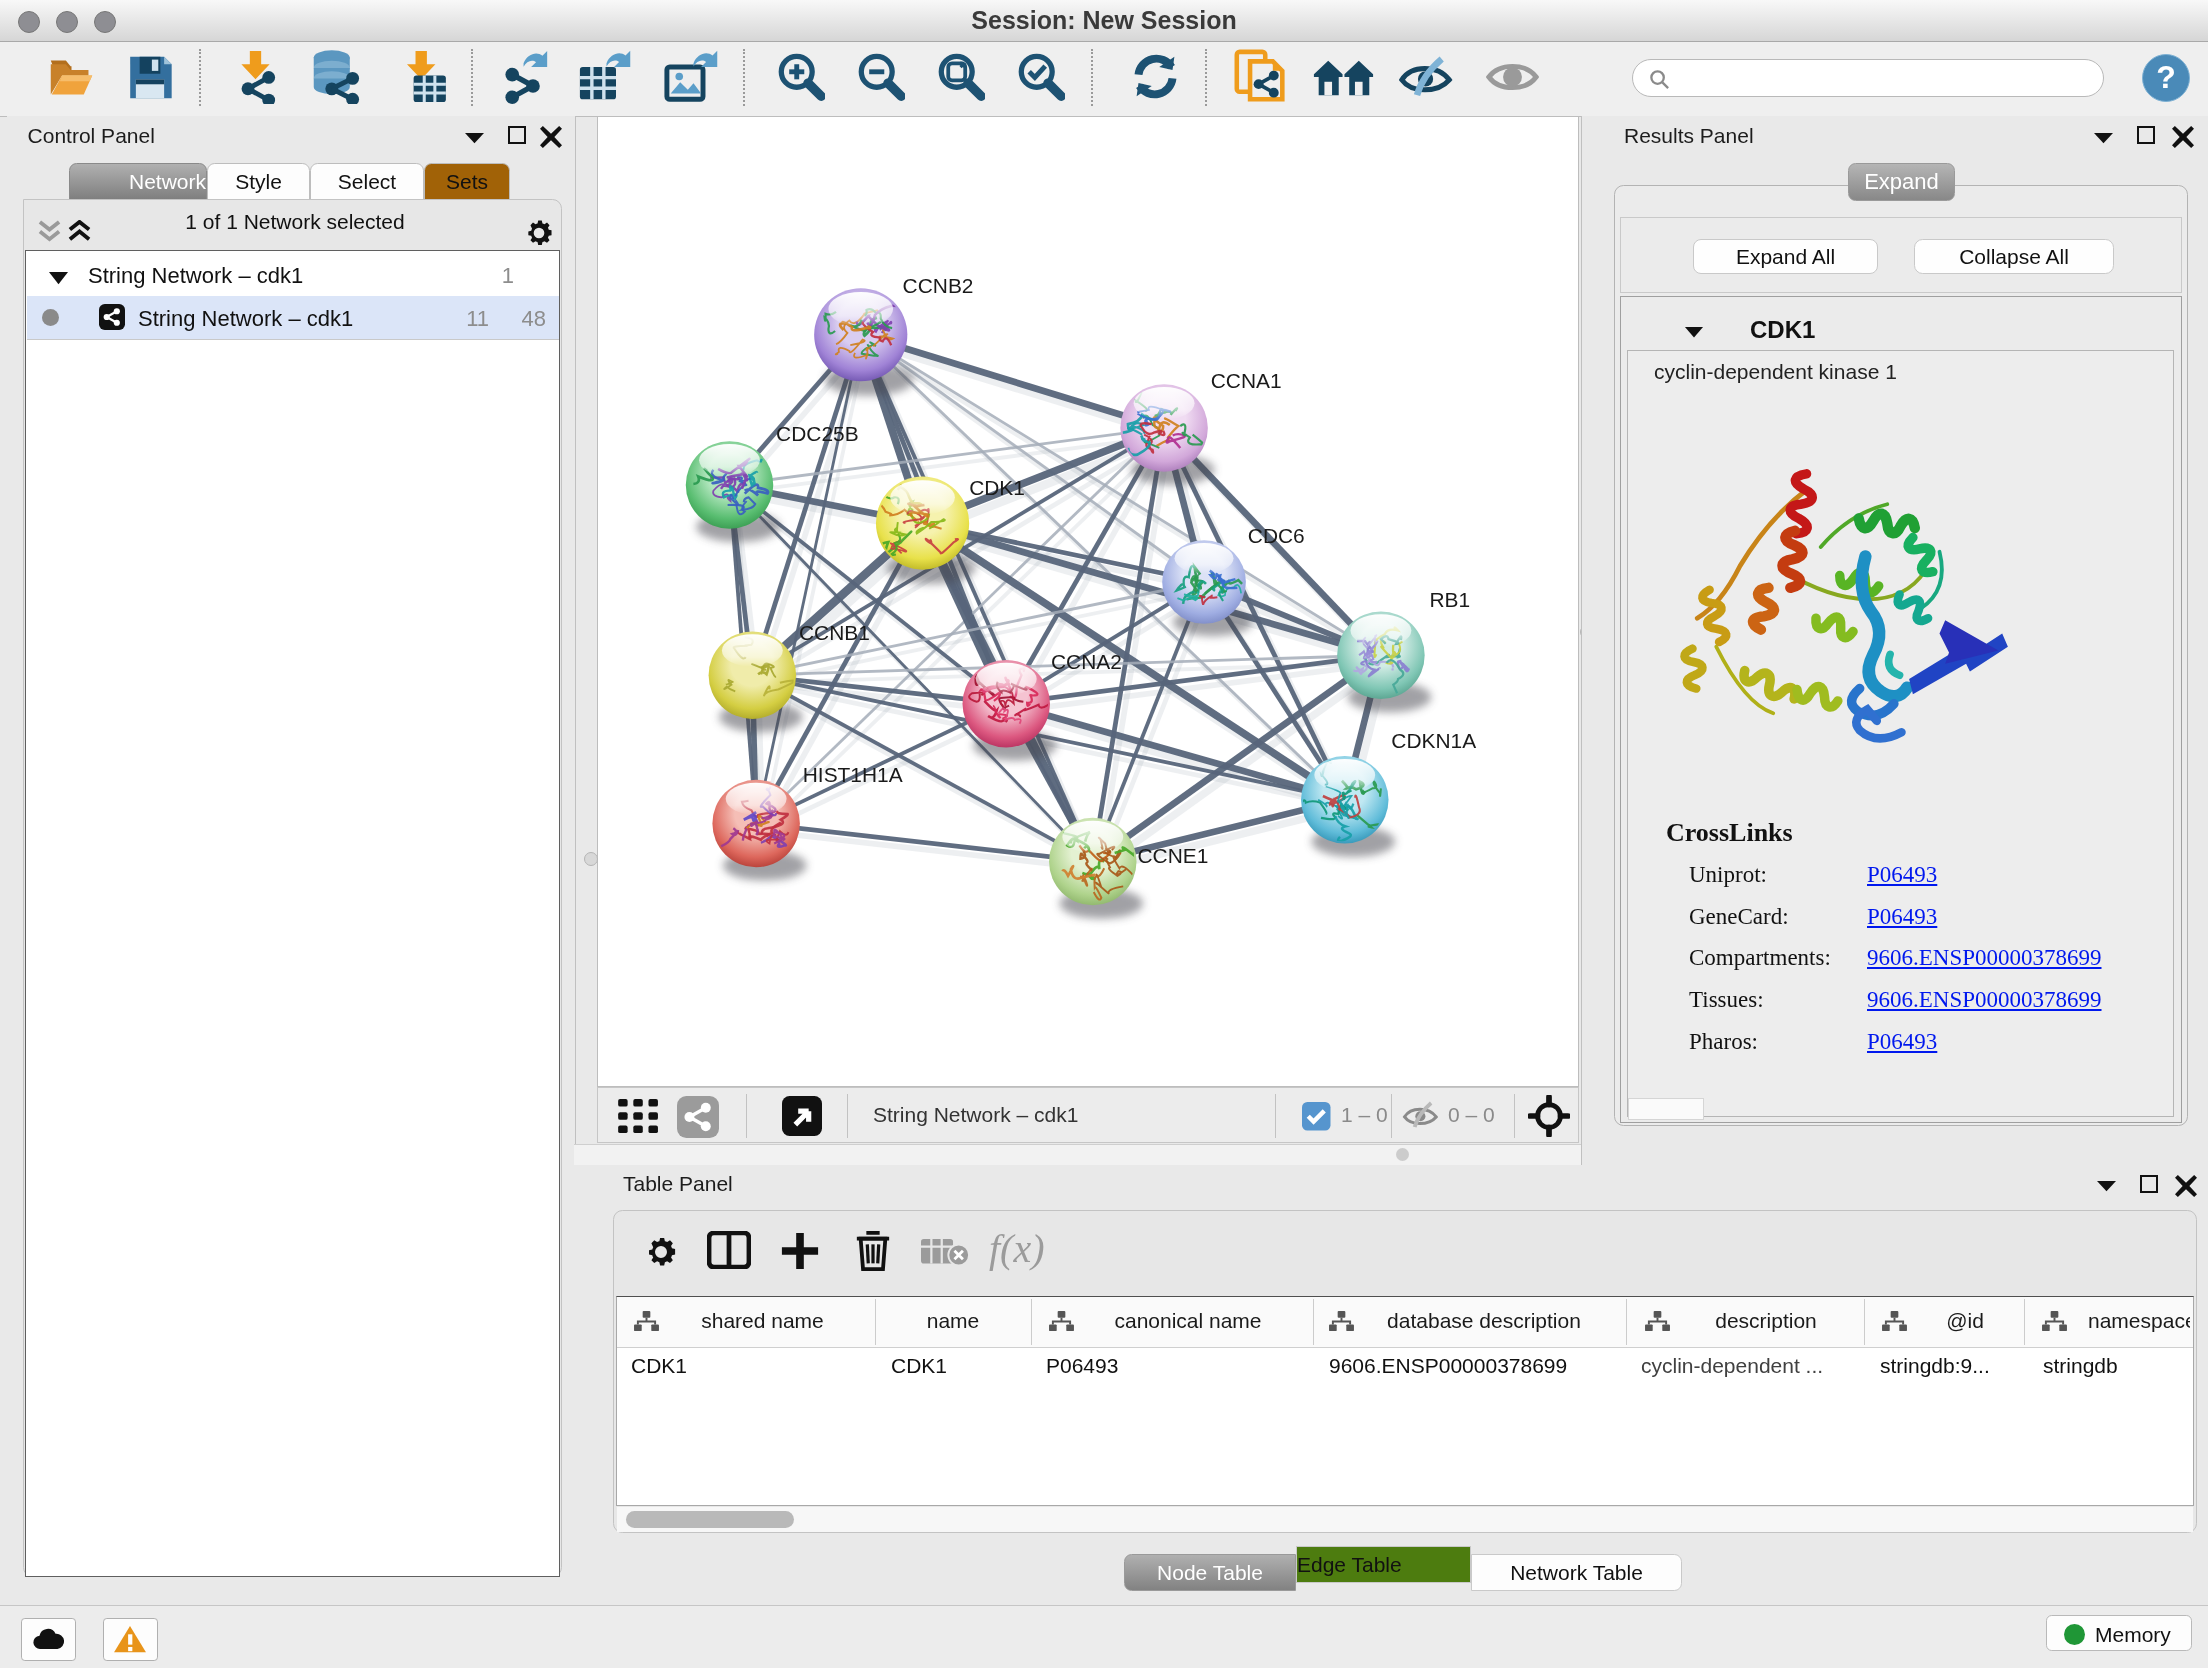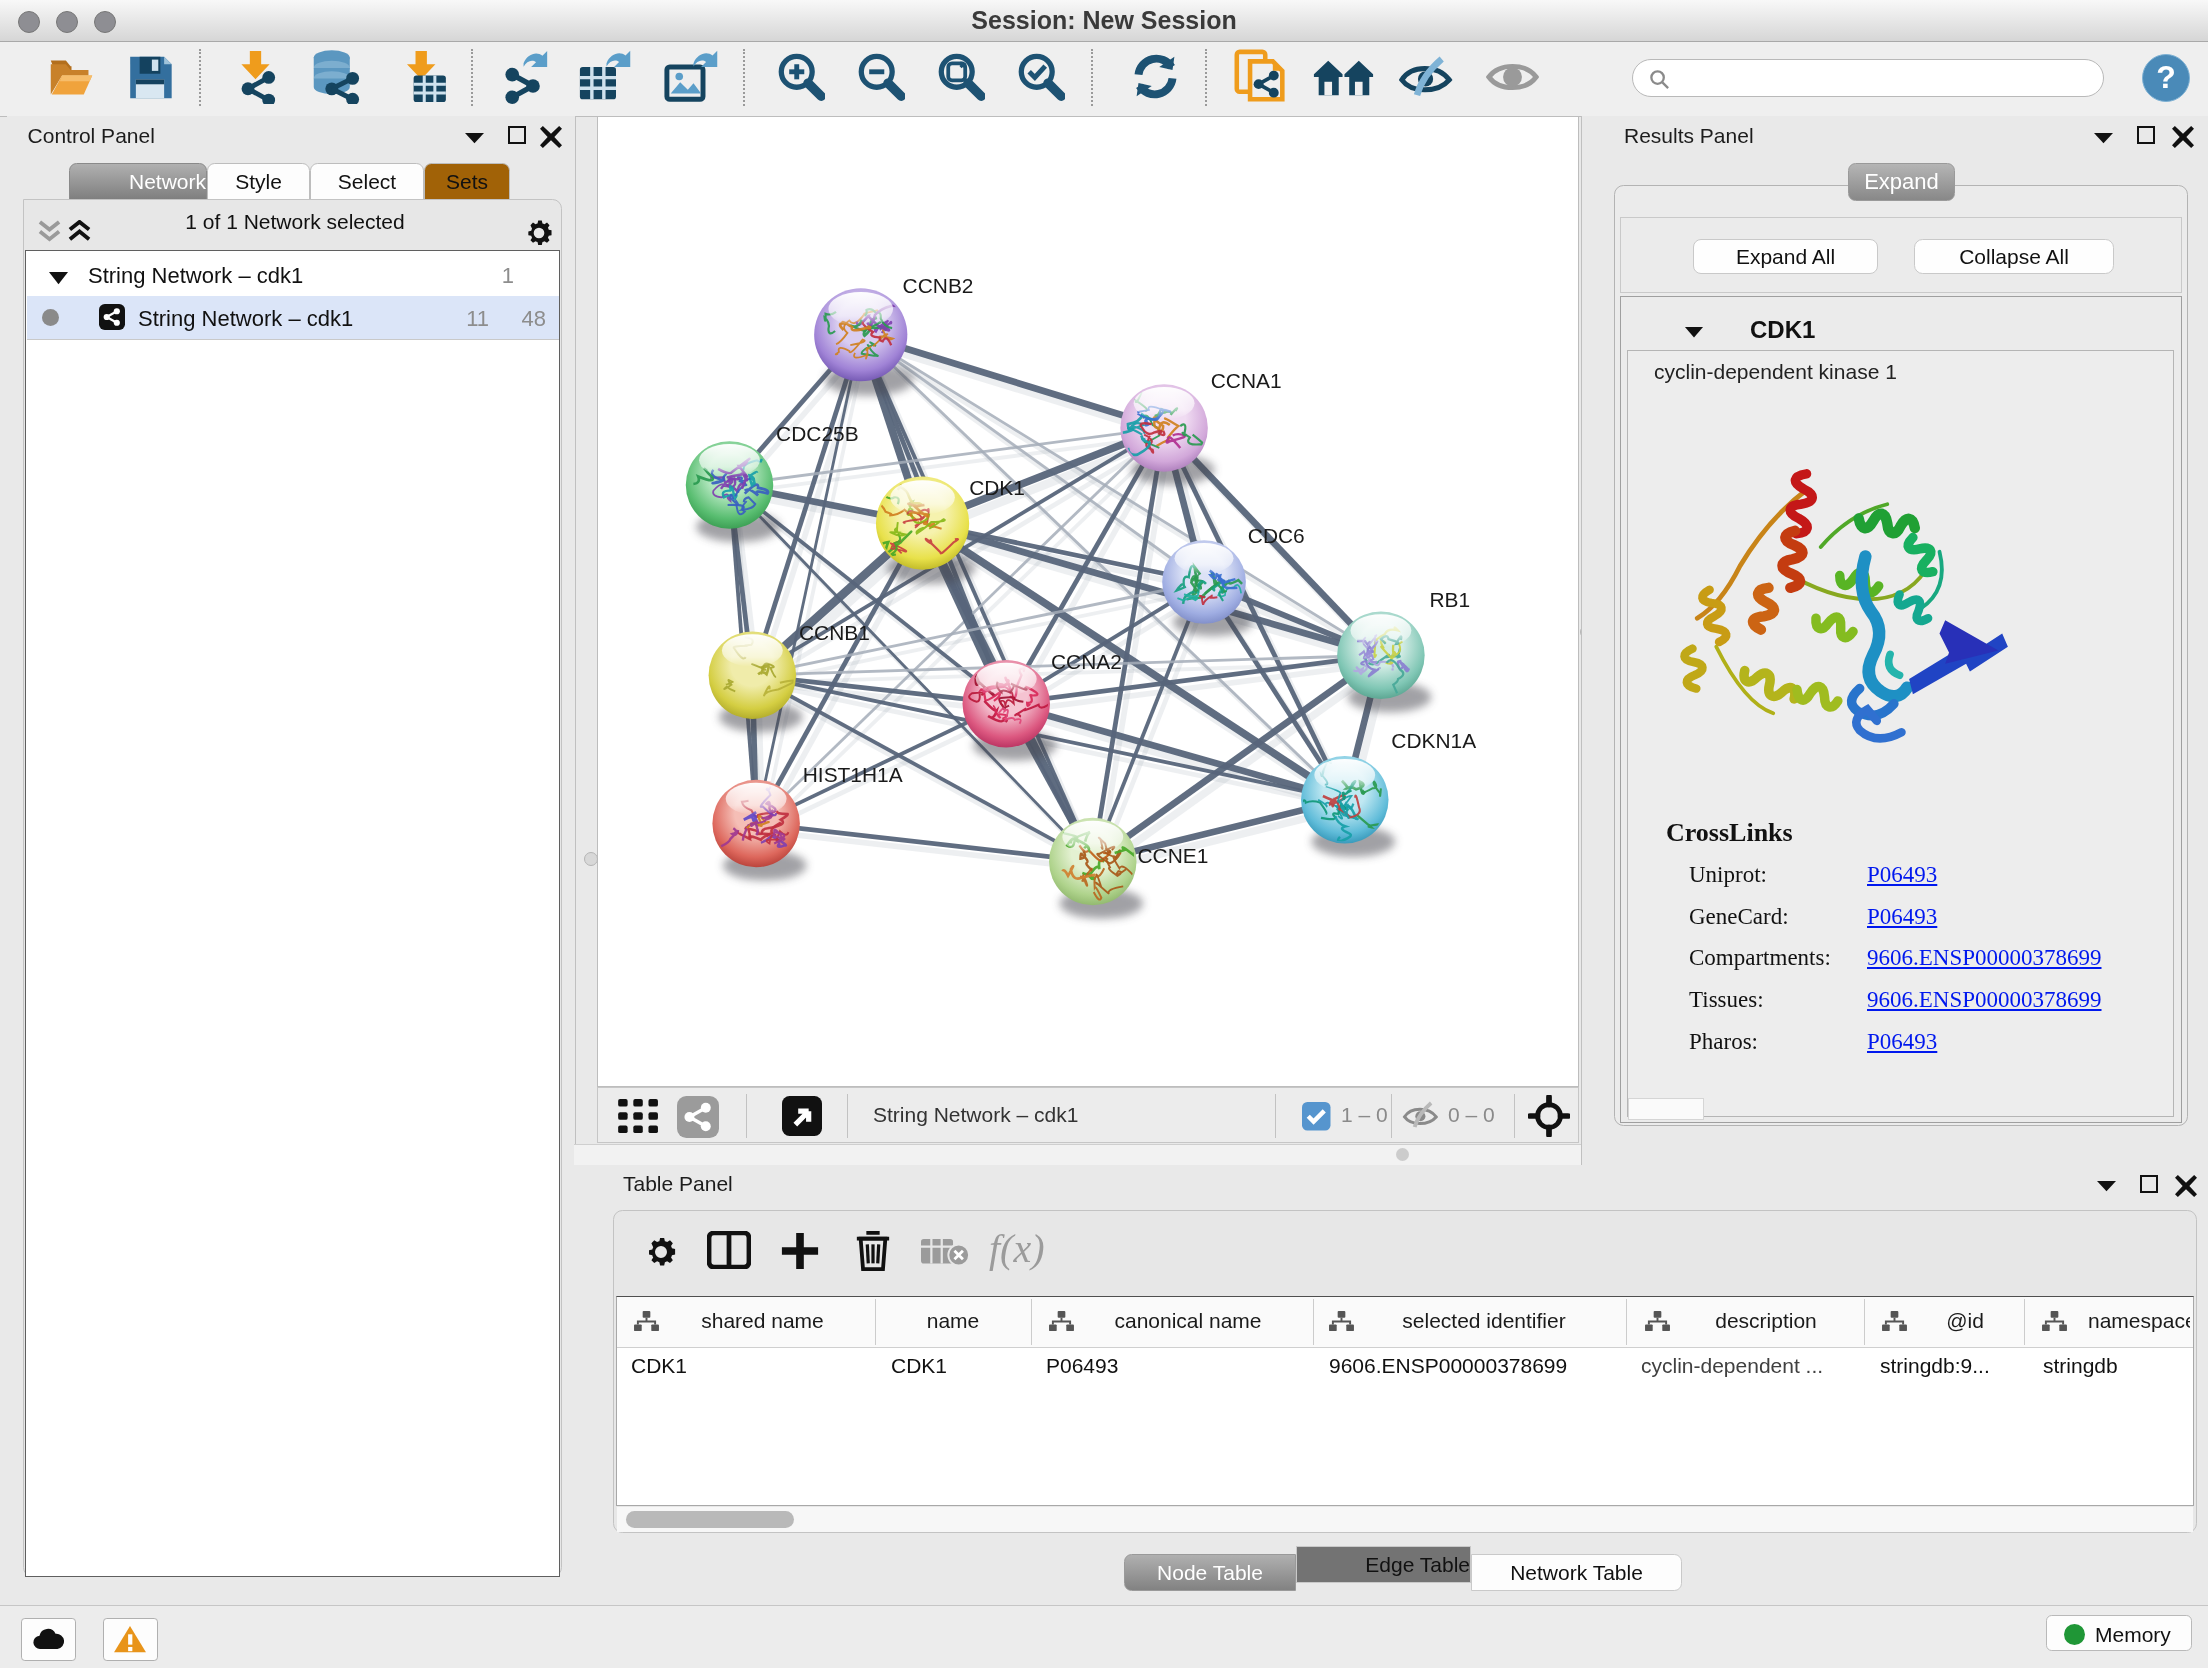--- a/index.html
+++ b/index.html
@@ -846,21 +846,21 @@
     </svg>
 <div class="abs" style="left:1069px;top:1309px;width:238px;text-align:center;font-size:21px;color:#1a1a1a;white-space:nowrap;overflow:hidden;">canonical name</div>
 <svg class="abs" style="left:1328px;top:1310px;" width="27" height="23" viewBox="0 0 28 24">
       <g fill="#555">
         <rect x="10" y="1" width="8" height="7" rx="1"></rect>
         <rect x="1" y="15" width="8" height="7" rx="1"></rect>
         <rect x="19" y="15" width="8" height="7" rx="1"></rect>
       </g>
       <path d="M14 8 v4 M5 15 v-3 h18 v3" stroke="#555" stroke-width="2" fill="none"></path>
     </svg>
-<div class="abs" style="left:1349px;top:1309px;width:270px;text-align:center;font-size:21px;color:#1a1a1a;white-space:nowrap;overflow:hidden;">selected identifier</div>
+<div class="abs" style="left:1349px;top:1309px;width:270px;text-align:center;font-size:21px;color:#1a1a1a;white-space:nowrap;overflow:hidden;">database description</div>
 <svg class="abs" style="left:1644px;top:1310px;" width="27" height="23" viewBox="0 0 28 24">
       <g fill="#555">
         <rect x="10" y="1" width="8" height="7" rx="1"></rect>
         <rect x="1" y="15" width="8" height="7" rx="1"></rect>
         <rect x="19" y="15" width="8" height="7" rx="1"></rect>
       </g>
       <path d="M14 8 v4 M5 15 v-3 h18 v3" stroke="#555" stroke-width="2" fill="none"></path>
     </svg>
 <div class="abs" style="left:1668px;top:1309px;width:196px;text-align:center;font-size:21px;color:#1a1a1a;white-space:nowrap;overflow:hidden;">description</div>
 <svg class="abs" style="left:1881px;top:1310px;" width="27" height="23" viewBox="0 0 28 24">
@@ -895,21 +895,21 @@
 <div class="abs" style="left:1641px;top:1354px;font-size:21px;color:#404040;">cyclin-dependent ...</div>
 <div class="abs" style="left:1880px;top:1354px;font-size:21px;color:#111;">stringdb:9...</div>
 <div class="abs" style="left:2043px;top:1354px;font-size:21px;color:#111;">stringdb</div>
 
 <div class="abs" style="left:617px;top:1507px;width:1576px;height:25px;background:#f7f7f7;"></div>
 <div class="abs" style="left:626px;top:1511px;width:168px;height:17px;border-radius:8.6px;background:#b9b9b9;"></div>
 </div>
 
 <div id="bottombars">
 <div class="abs" style="left:1124px;top:1554px;width:172px;height:37px;background:linear-gradient(#b0b0b0,#828282);border:1px solid #9a9a9a;border-radius:7.6px 0 0 7.6px;box-sizing:border-box;color:#fff;font-size:21px;text-align:center;line-height:35px;">Node Table</div>
-<div class="abs" style="left:1296px;top:1546px;width:175px;height:37px;background:#737373;border:1px solid #c9c9c9;box-sizing:border-box;color:#111;font-size:21px;text-align:right;line-height:35px;">Edge Table</div>
+<div class="abs" style="left:1296px;top:1546px;width:175px;height:37px;background:#4d7c0f;border:1px solid #c9c9c9;box-sizing:border-box;color:#111;font-size:21px;text-align:left;line-height:35px;">Edge Table</div>
 <div class="abs" style="left:1471px;top:1554px;width:211px;height:37px;background:#fdfdfd;border:1px solid #c9c9c9;border-radius:0 7.6px 7.6px 0;box-sizing:border-box;color:#111;font-size:21px;text-align:center;line-height:35px;">Network Table</div>
 <div class="abs" style="left:0px;top:1605px;width:2208px;height:63px;background:#ececec;border-top:1px solid #c6c6c6;"></div>
 <div class="abs" style="left:21px;top:1618px;width:55px;height:43px;background:#fdfdfd;border:1.9px solid #b0b0b0;border-radius:3.8px;box-sizing:border-box;"></div>
 <svg class="abs" style="left:31px;top:1628px;" width="34" height="23" viewBox="0 0 36 24">
       <path d="M10 22 a7 7 0 01-1-14 a9 9 0 0117-2 a6.5 6.5 0 012 16 Z" fill="#111"></path>
     </svg>
 <div class="abs" style="left:103px;top:1618px;width:55px;height:43px;background:#fdfdfd;border:1.9px solid #b0b0b0;border-radius:3.8px;box-sizing:border-box;"></div>
 <svg class="abs" style="left:113px;top:1624px;" width="34" height="30" viewBox="0 0 36 32">
       <path d="M18 2 L35 30 H1 Z" fill="#e8941a"></path>
       <rect x="16" y="11" width="4.5" height="11" fill="#fff"></rect>

